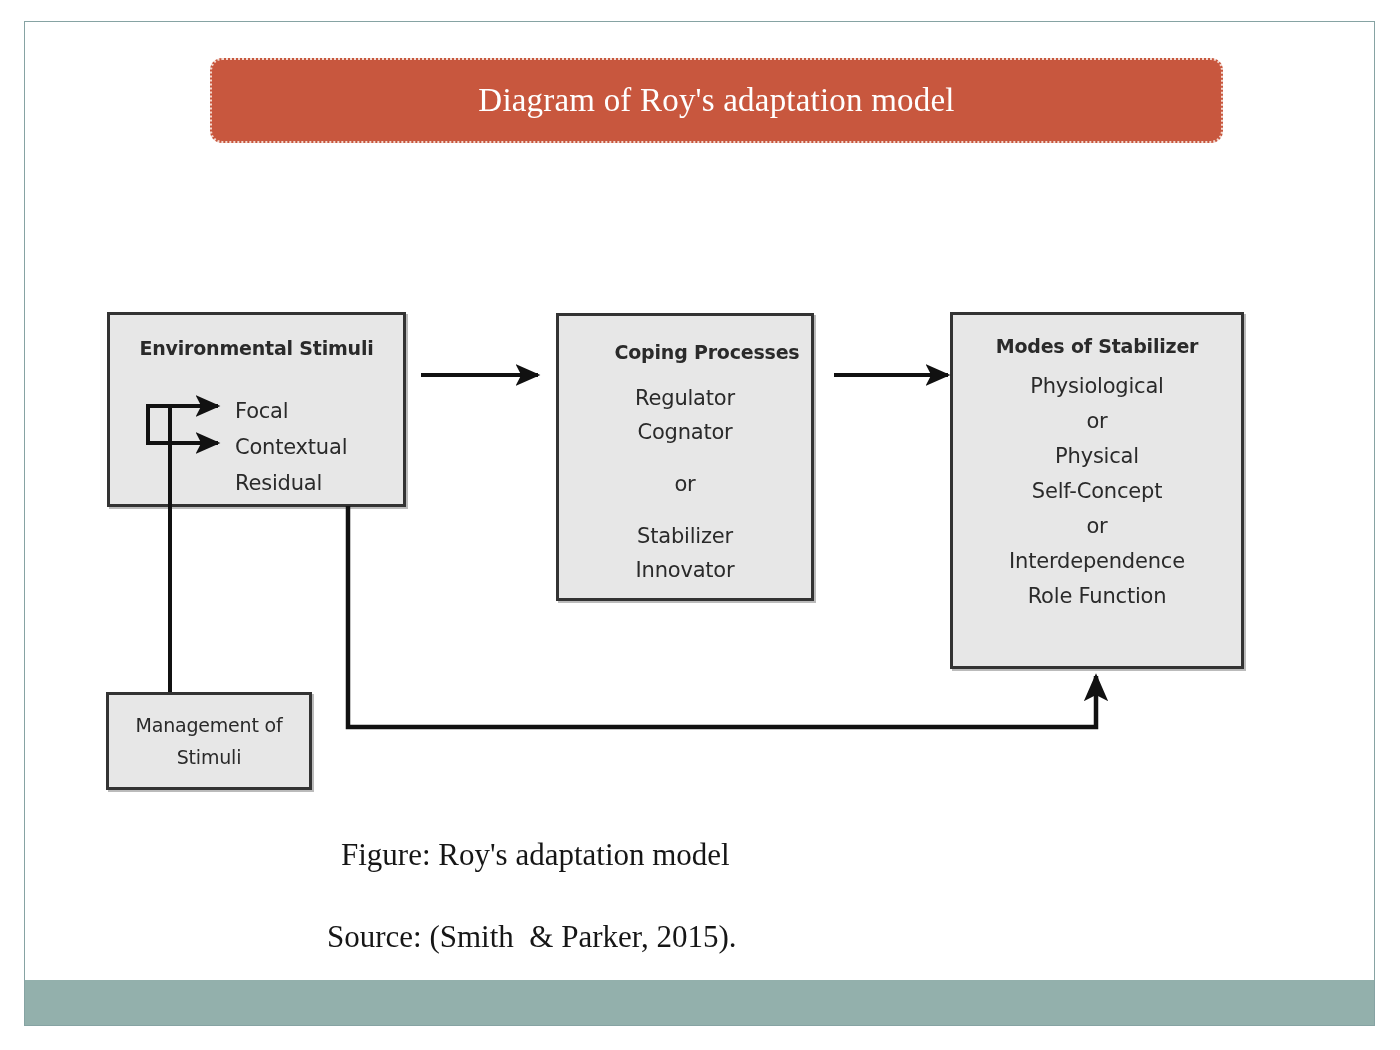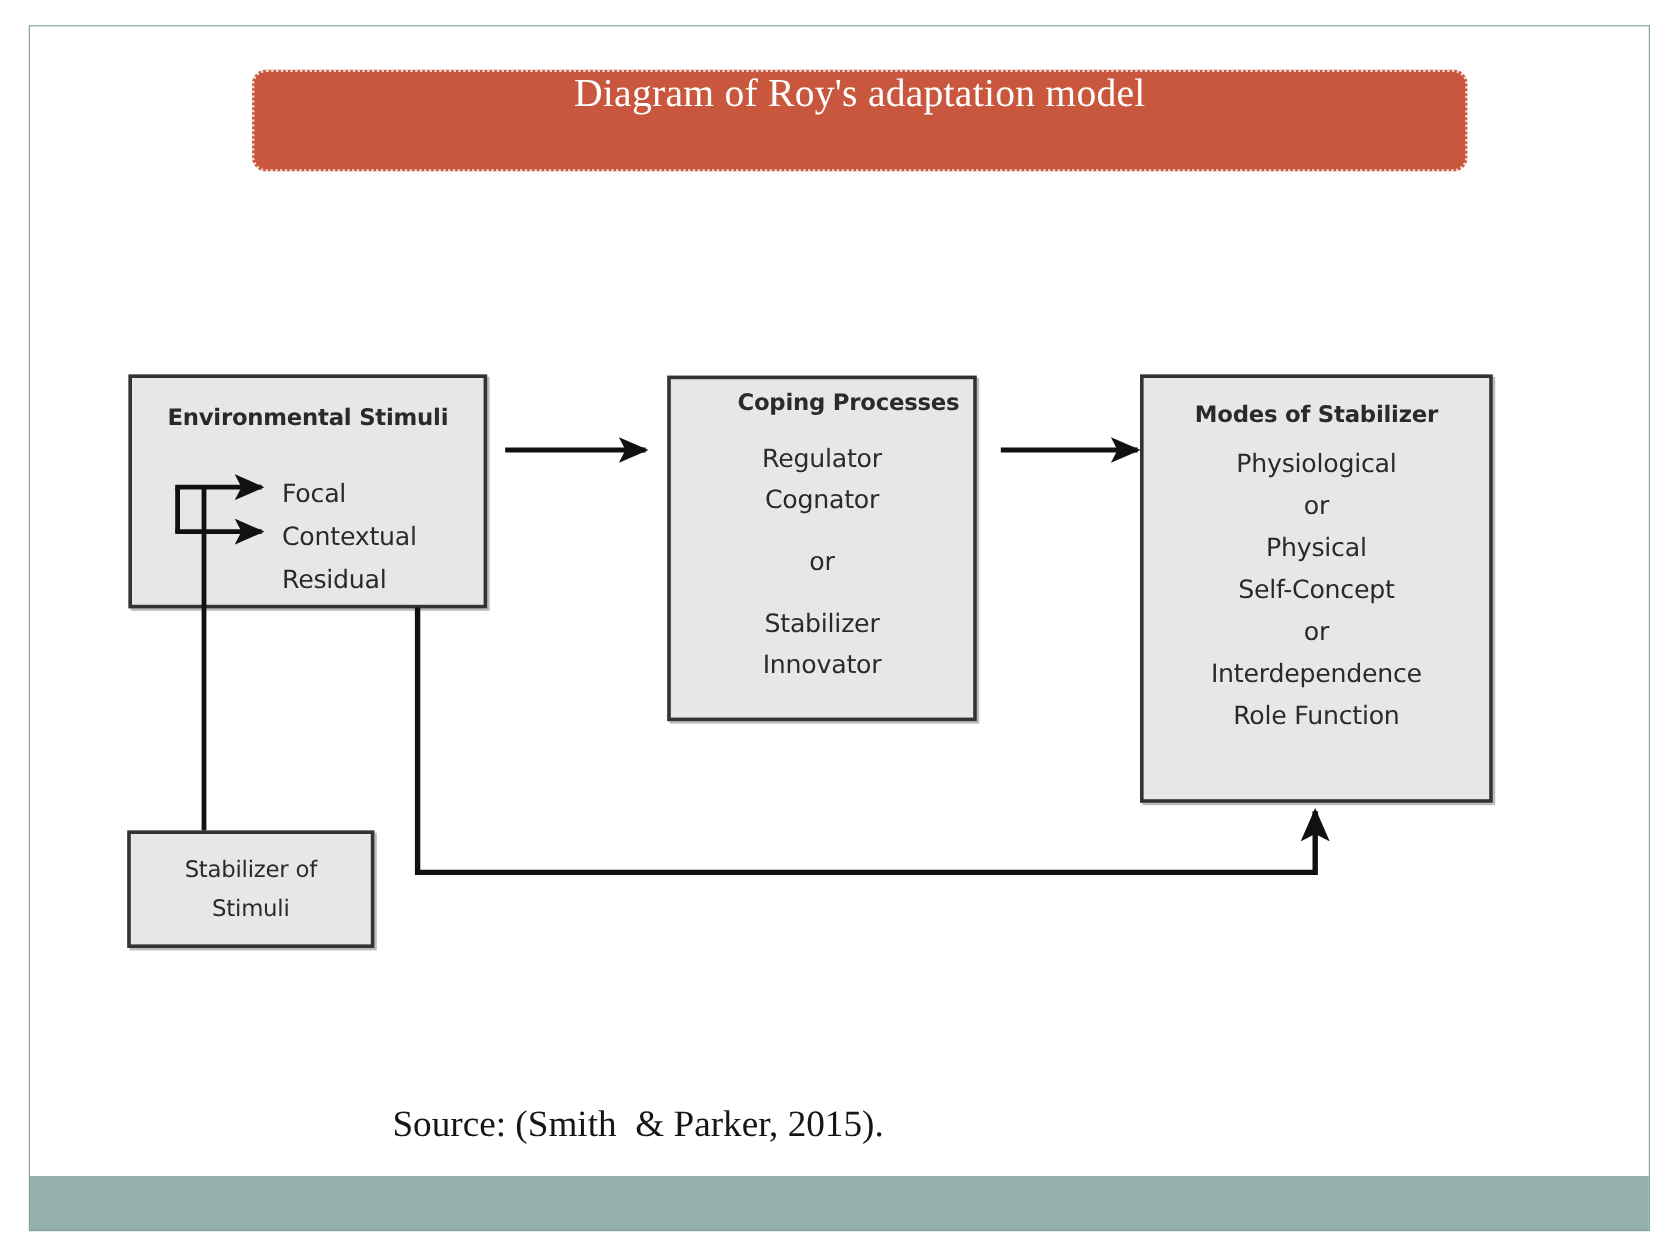--- a/index.html
+++ b/index.html
@@ -43,21 +43,21 @@
     position: absolute;
     left: 210px;
     top: 58px;
     width: 1013px;
     height: 85px;
     background: #c8573e;
     border: 2px dotted #f3d9d0;
     border-radius: 12px;
     box-sizing: border-box;
     display: flex;
-    align-items: flex-start;
+    align-items: center;
     justify-content: center;
   }
   #title-text {
     color: #ffffff;
     font-size: 33px;
     font-family: "Liberation Serif", "DejaVu Serif", serif;
     letter-spacing: 0.2px;
     white-space: nowrap;
   }
 
@@ -108,21 +108,21 @@
   }
   #env-list .bx-line { line-height: 36px; }
 
   
   #box-coping {
     left: 556px;
     top: 313px;
     width: 258px;
     height: 288px;
   }
-  #box-coping .bx-title { margin-top: 9px; padding-left: 44px; }
+  #box-coping .bx-title { margin-top: 25px; padding-left: 44px; }
   #box-coping .bx-line { line-height: 34px; }
   #box-coping .gap { height: 18px; }
 
   
   #box-modes {
     left: 950px;
     top: 312px;
     width: 294px;
     height: 357px;
   }
@@ -204,21 +204,21 @@
       <div class="bx-line">or</div>
       <div class="bx-line">Physical</div>
       <div class="bx-line">Self-Concept</div>
       <div class="bx-line">or</div>
       <div class="bx-line">Interdependence</div>
       <div class="bx-line">Role Function</div>
     </div>
 
     <div class="dbox" id="box-mgmt">
       <div class="inner">
-        <div class="bx-line">Stabilizer of</div>
+        <div class="bx-line">Management of</div>
         <div class="bx-line">Stimuli</div>
       </div>
     </div>
 
     <svg id="connectors" viewBox="0 0 1400 1050">
       <defs>
         <marker id="ah" markerWidth="7" markerHeight="7" refX="5.6" refY="3" orient="auto" markerUnits="strokeWidth">
           <path d="M0,0.3 L6.2,3 L0,5.7 L1.4,3 Z" fill="#111111"></path>
         </marker>
       </defs>
@@ -229,17 +229,18 @@
 
       <path d="M 170 692 L 170 406" stroke="#111111" stroke-width="4" fill="none"></path>
       <path d="M 146 406 L 218 406" stroke="#111111" stroke-width="4" fill="none" marker-end="url(#ah)"></path>
       <path d="M 146 443 L 218 443" stroke="#111111" stroke-width="4" fill="none" marker-end="url(#ah)"></path>
       <path d="M 148 406 L 148 443" stroke="#111111" stroke-width="4" fill="none"></path>
 
       <path d="M 348 506 L 348 727 L 1096 727 L 1096 676" stroke="#111111" stroke-width="4.5" fill="none" marker-end="url(#ah)"></path>
     </svg>
   </div>
 
+  <div class="caption" id="caption-figure">Figure: Roy's adaptation model</div>
   <div class="caption" id="caption-source">Source: (Smith  &amp; Parker, 2015).</div>
 
   <div id="bottom-bar"></div>
 
 </div>
 
 </body></html>

